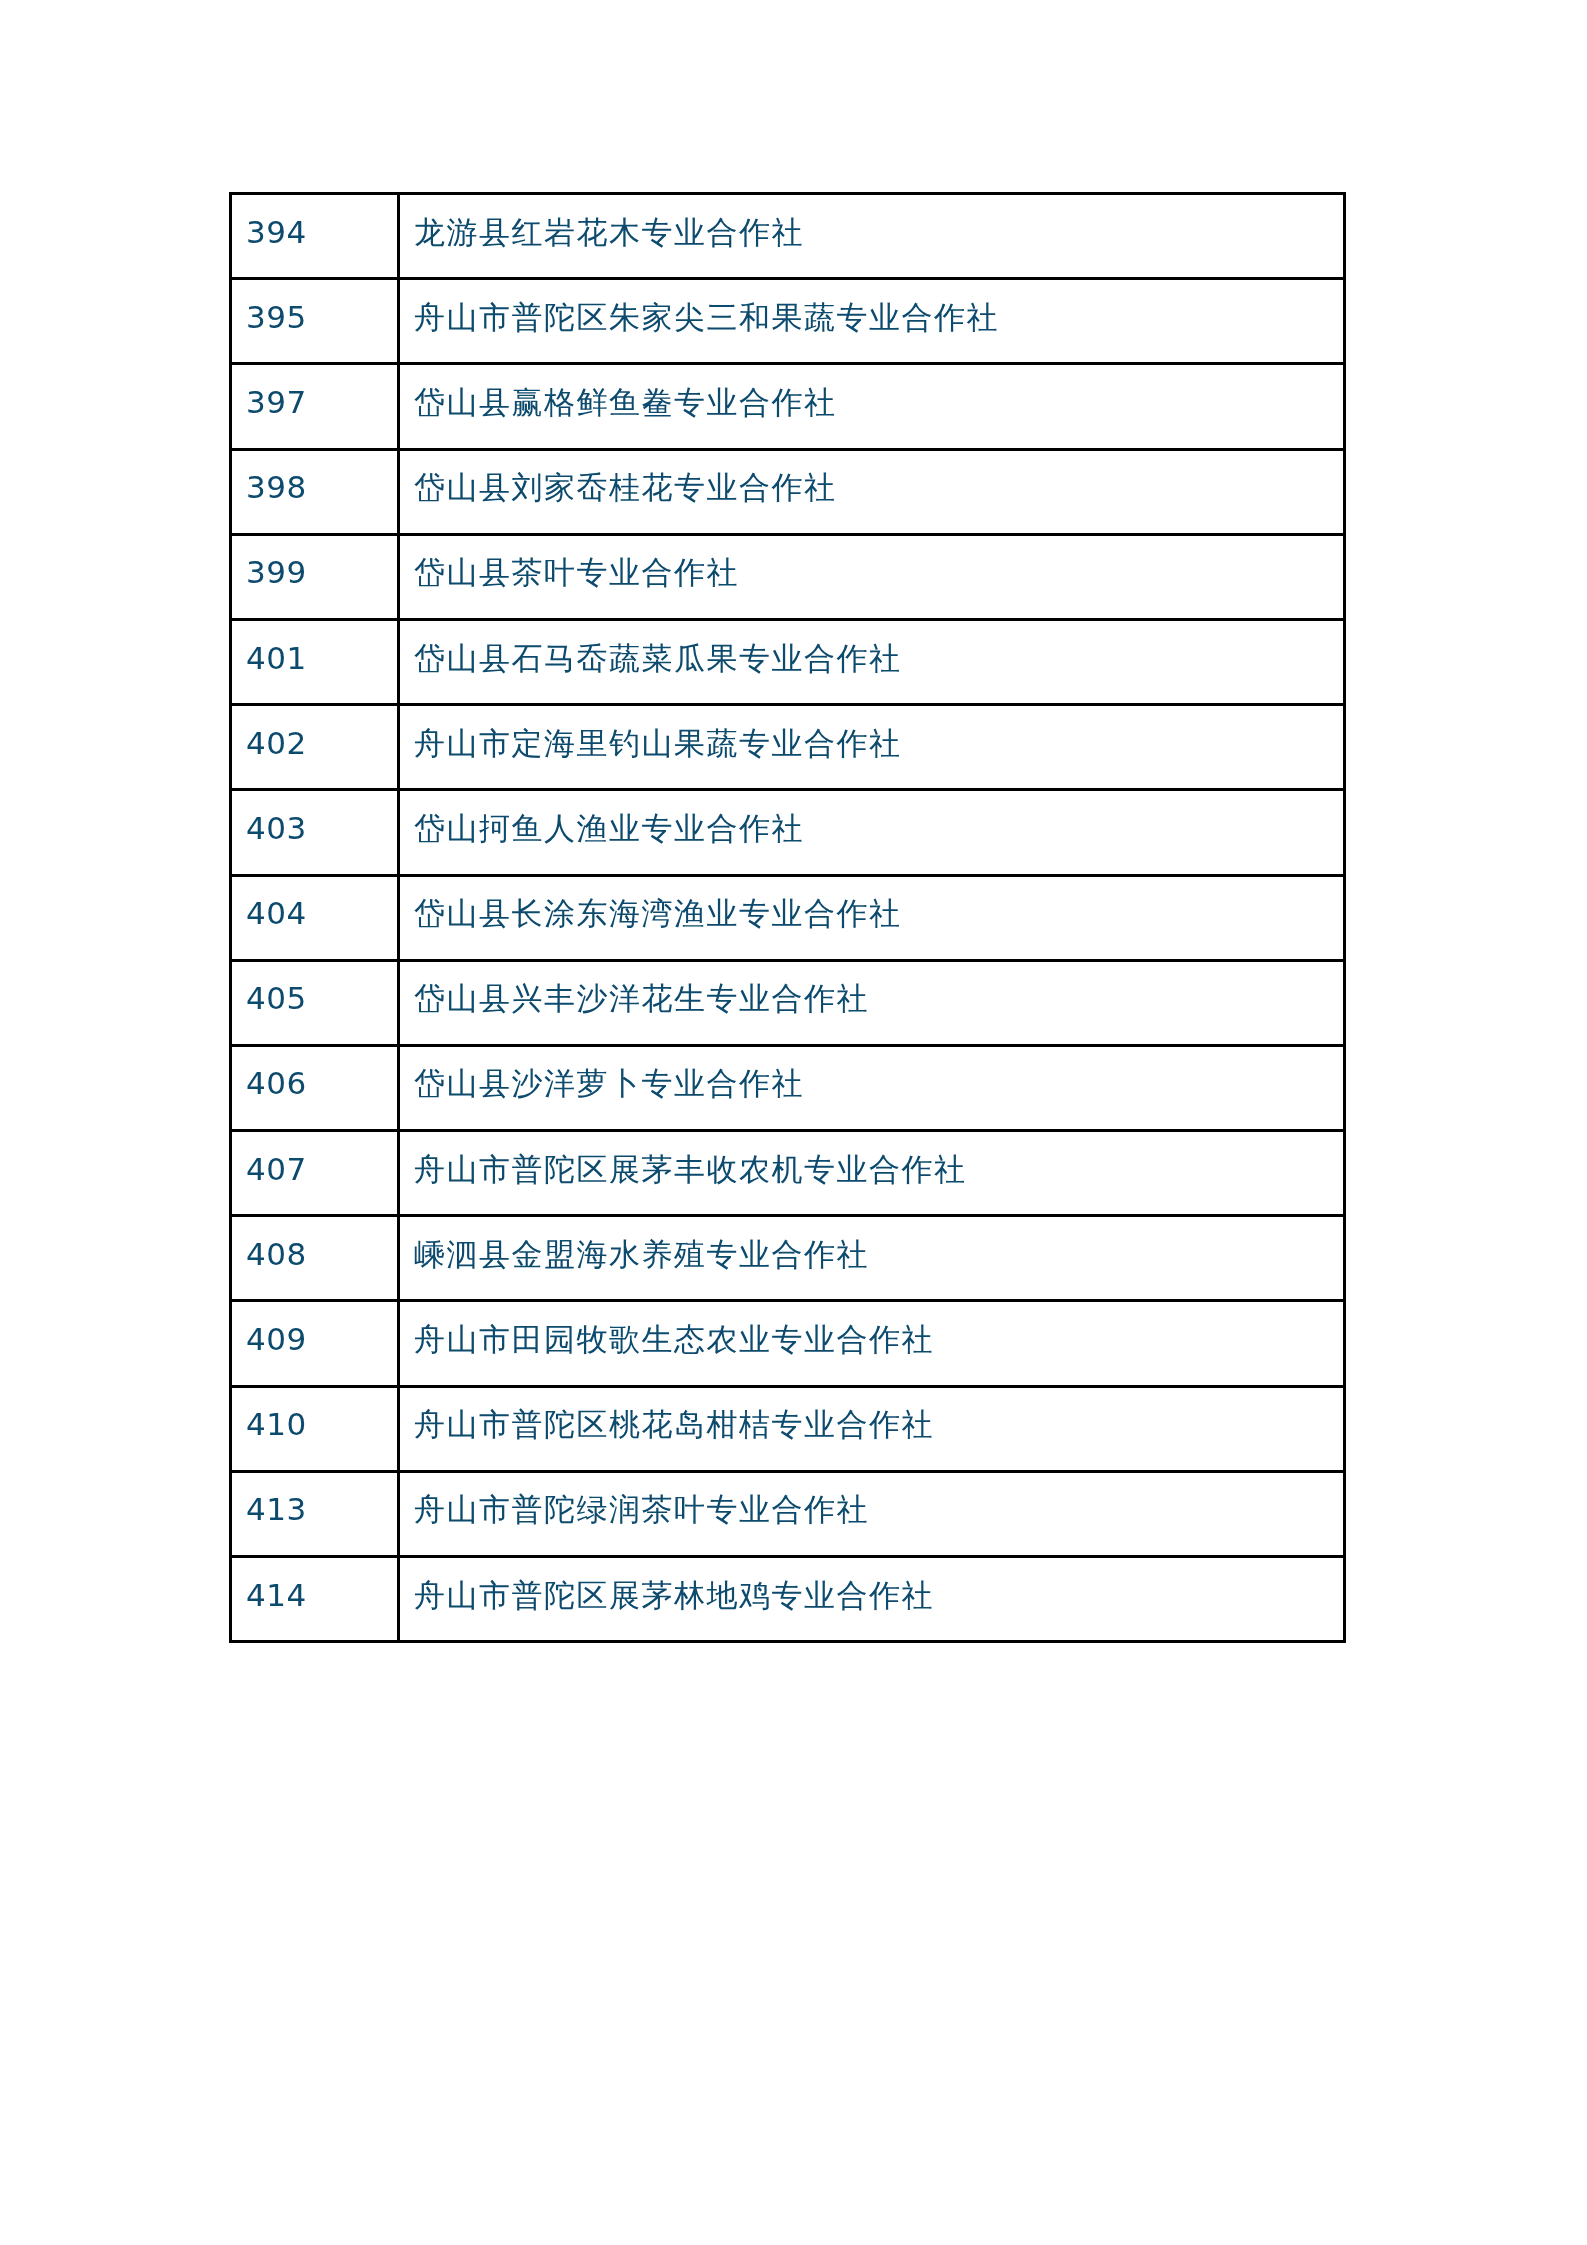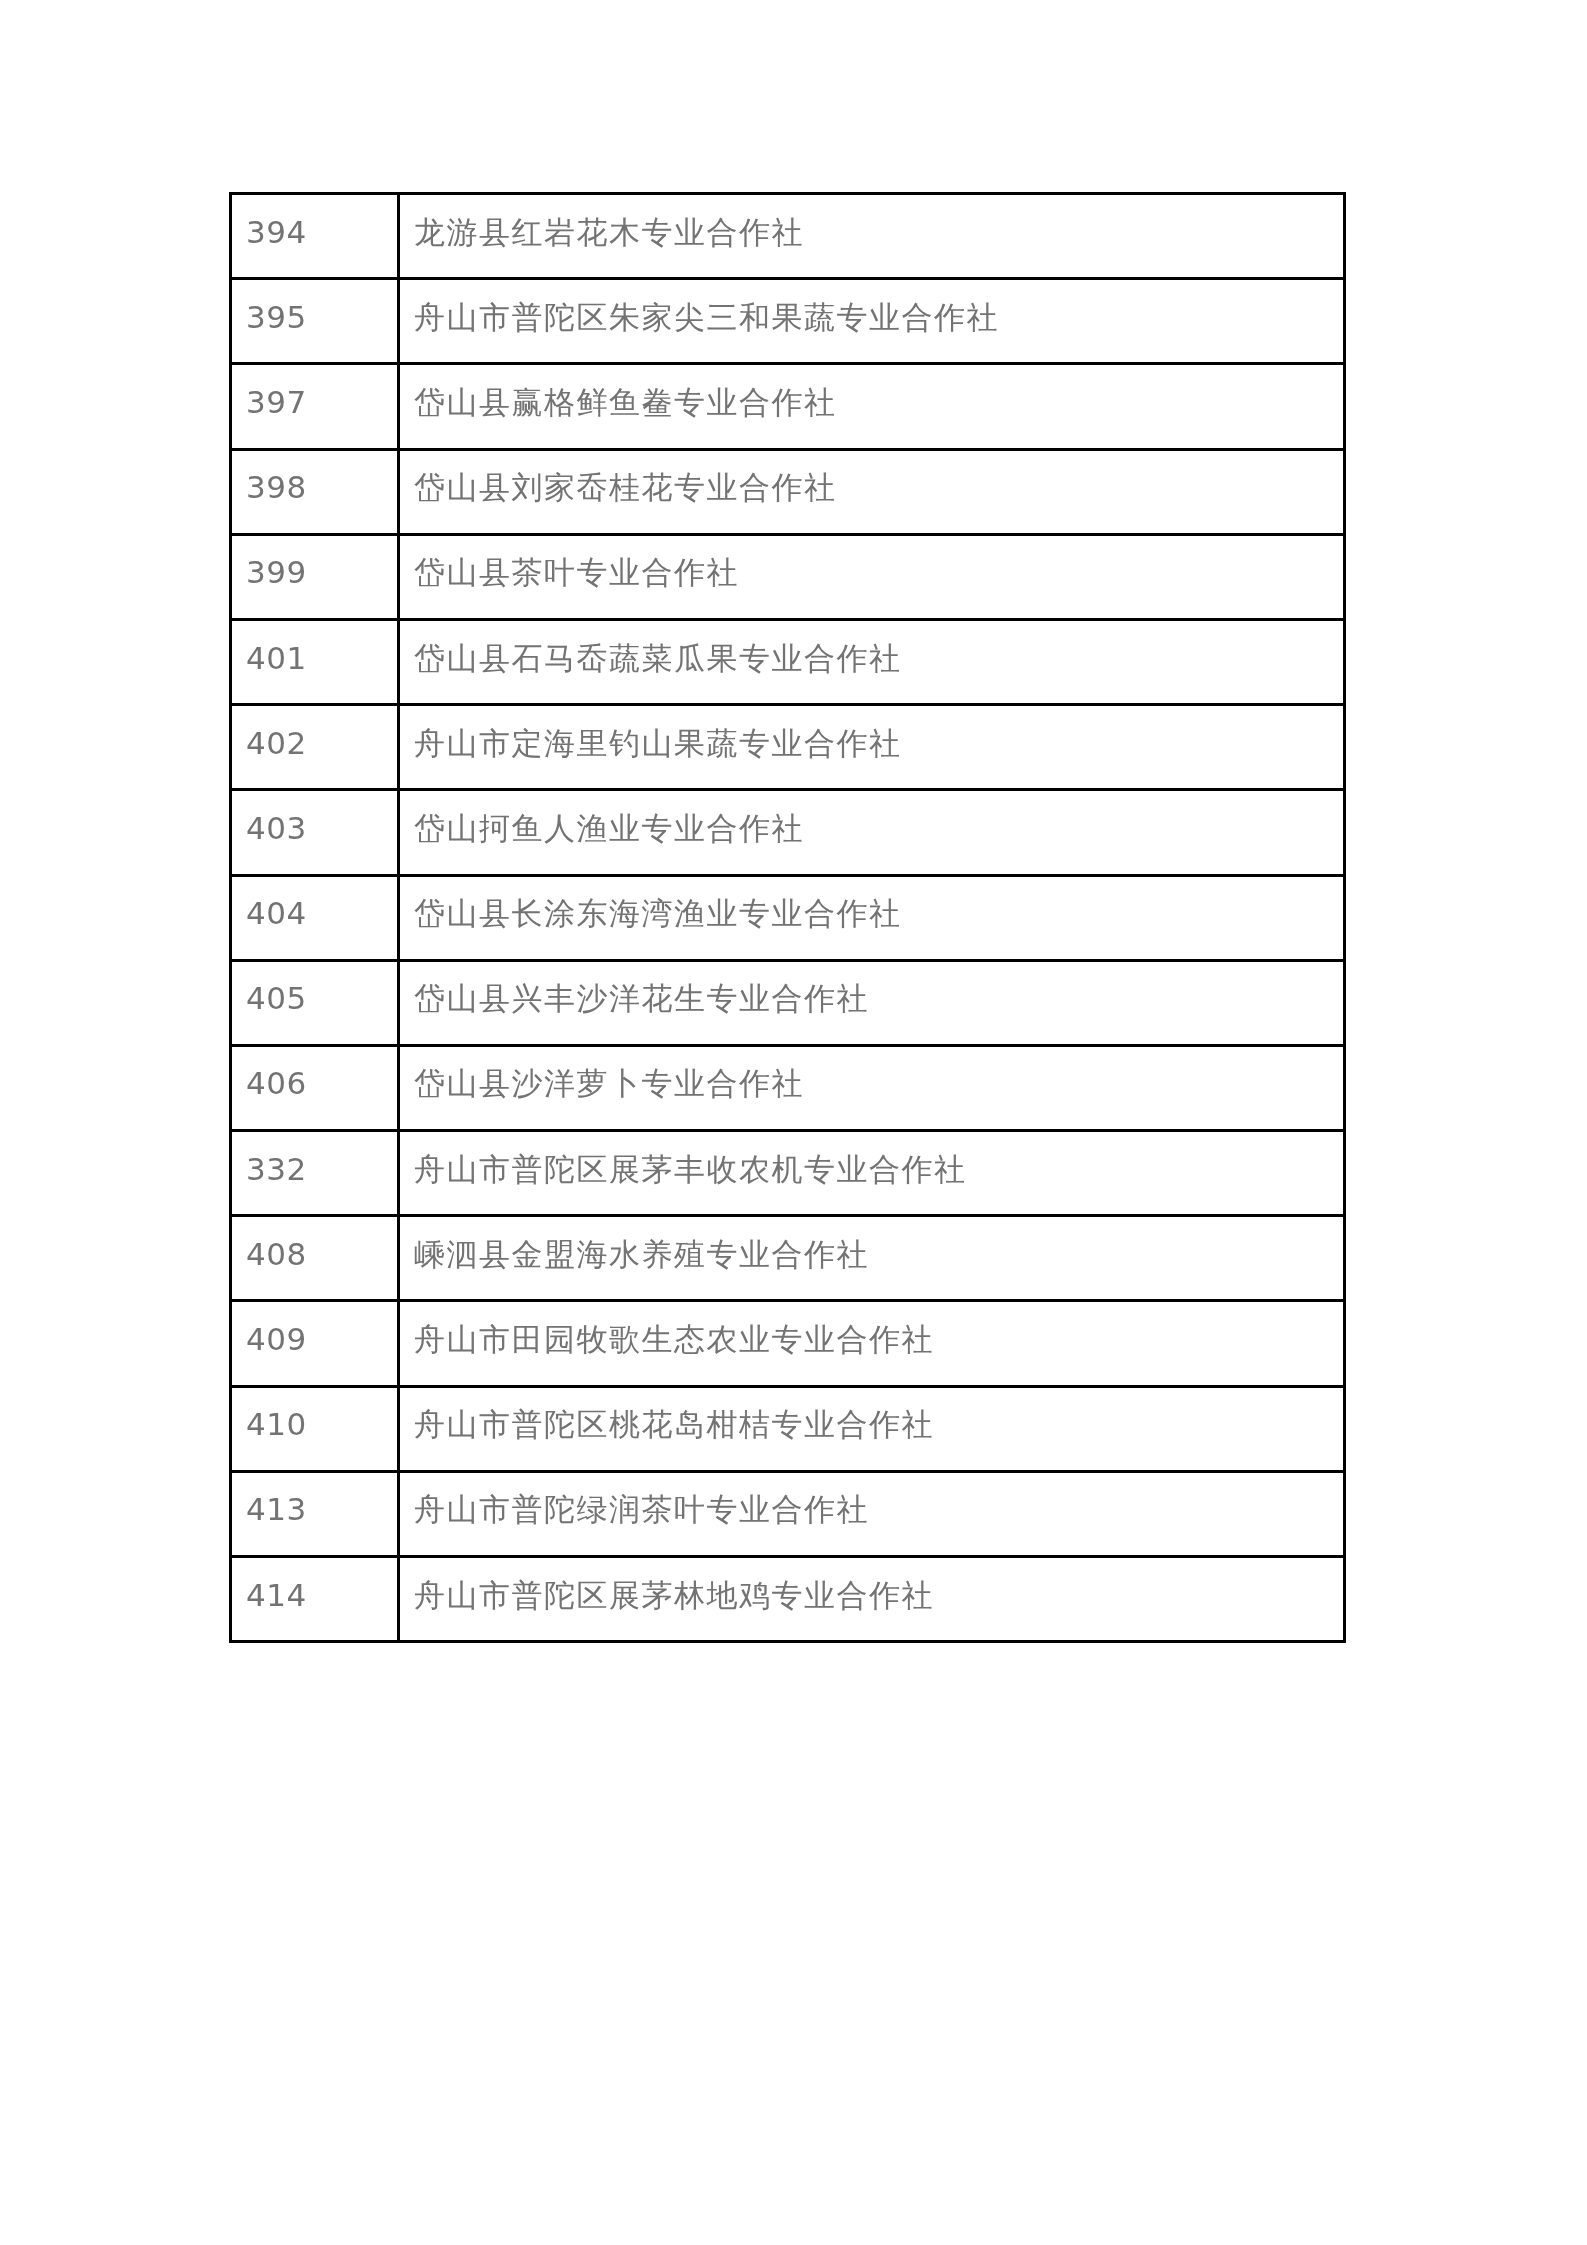--- a/index.html
+++ b/index.html
@@ -28,21 +28,21 @@
     border-collapse: collapse;
     table-layout: fixed;
   }
   table.coop-table td {
     border: 3px solid #000000;
     box-sizing: border-box;
     height: 85.2px;
     vertical-align: middle;
     font-size: 31px;
     line-height: 1;
-    color: #737373;
+    color: #0c4a6e;
     padding: 0 4px 8px 14px;
     white-space: nowrap;
     overflow: hidden;
   }
   td.num-cell {
     letter-spacing: 0.5px;
   }
   td.name-cell {
     letter-spacing: 1.5px;
     margin-left: 48px;
@@ -96,21 +96,21 @@
       </tr>
       <tr>
         <td class="num-cell">405</td>
         <td class="name-cell">岱山县兴丰沙洋花生专业合作社</td>
       </tr>
       <tr>
         <td class="num-cell">406</td>
         <td class="name-cell">岱山县沙洋萝卜专业合作社</td>
       </tr>
       <tr>
-        <td class="num-cell">332</td>
+        <td class="num-cell">407</td>
         <td class="name-cell">舟山市普陀区展茅丰收农机专业合作社</td>
       </tr>
       <tr>
         <td class="num-cell">408</td>
         <td class="name-cell">嵊泗县金盟海水养殖专业合作社</td>
       </tr>
       <tr>
         <td class="num-cell">409</td>
         <td class="name-cell">舟山市田园牧歌生态农业专业合作社</td>
       </tr>

